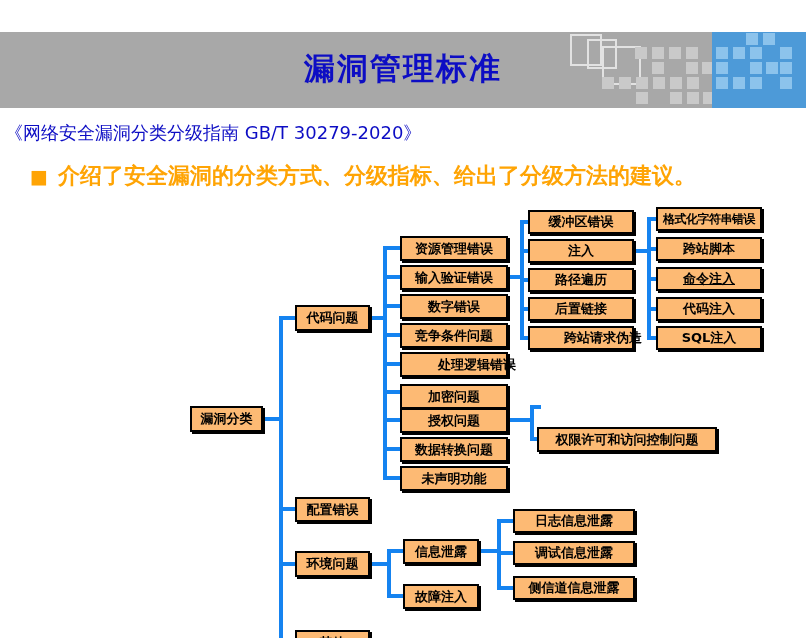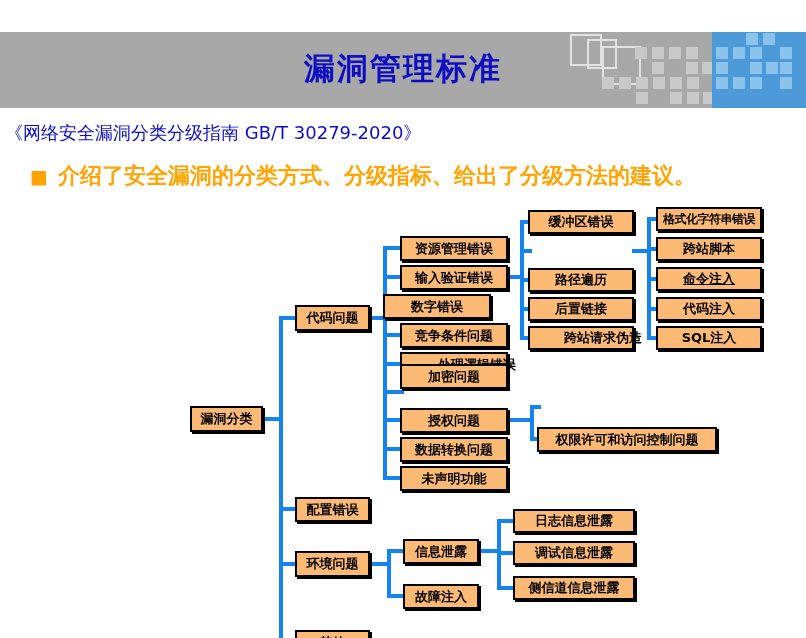--- a/index.html
+++ b/index.html
@@ -73,29 +73,30 @@
 
   <div class="node" style="left:190px;top:374px;width:73px;height:26px;">漏洞分类</div>
 
   <div class="node" style="left:295px;top:273px;width:75px;height:26px;">代码问题</div>
   <div class="node" style="left:295px;top:465px;width:75px;height:25px;">配置错误</div>
   <div class="node" style="left:295px;top:519px;width:75px;height:26px;">环境问题</div>
   <div class="node" style="left:295px;top:598px;width:75px;height:26px;">其他</div>
 
   <div class="node" style="left:400px;top:204px;width:108px;height:25px;">资源管理错误</div>
   <div class="node" style="left:400px;top:233px;width:108px;height:25px;">输入验证错误</div>
-  <div class="node" style="left:383px;top:262px;width:108px;height:25px;">数字错误</div>
+  <div class="node" style="left:400px;top:262px;width:108px;height:25px;">数字错误</div>
   <div class="node" style="left:400px;top:291px;width:108px;height:25px;">竞争条件问题</div>
   <div class="node" style="left:400px;top:320px;width:108px;height:25px;padding-left:46px;">处理逻辑错误</div>
-  <div class="node" style="left:400px;top:332px;width:108px;height:25px;">加密问题</div>
+  <div class="node" style="left:400px;top:352px;width:108px;height:25px;">加密问题</div>
   <div class="node" style="left:400px;top:376px;width:108px;height:25px;">授权问题</div>
   <div class="node" style="left:400px;top:405px;width:108px;height:25px;">数据转换问题</div>
   <div class="node" style="left:400px;top:434px;width:108px;height:25px;">未声明功能</div>
 
   <div class="node" style="left:528px;top:178px;width:106px;height:24px;">缓冲区错误</div>
+  <div class="node" style="left:528px;top:207px;width:106px;height:24px;">注入</div>
   <div class="node" style="left:528px;top:265px;width:106px;height:24px;">后置链接</div>
   <div class="node" style="left:528px;top:236px;width:106px;height:24px;">路径遍历</div>
   <div class="node" style="left:528px;top:294px;width:106px;height:24px;padding-left:44px;">跨站请求伪造</div>
 
   <div class="node sm" style="left:656px;top:175px;width:106px;height:24px;">格式化字符串错误</div>
   <div class="node" style="left:656px;top:205px;width:106px;height:24px;">跨站脚本</div>
   <div class="node" style="left:656px;top:235px;width:106px;height:24px;text-decoration:underline;">命令注入</div>
   <div class="node" style="left:656px;top:265px;width:106px;height:24px;">代码注入</div>
   <div class="node" style="left:656px;top:294px;width:106px;height:24px;">SQL注入</div>
 

